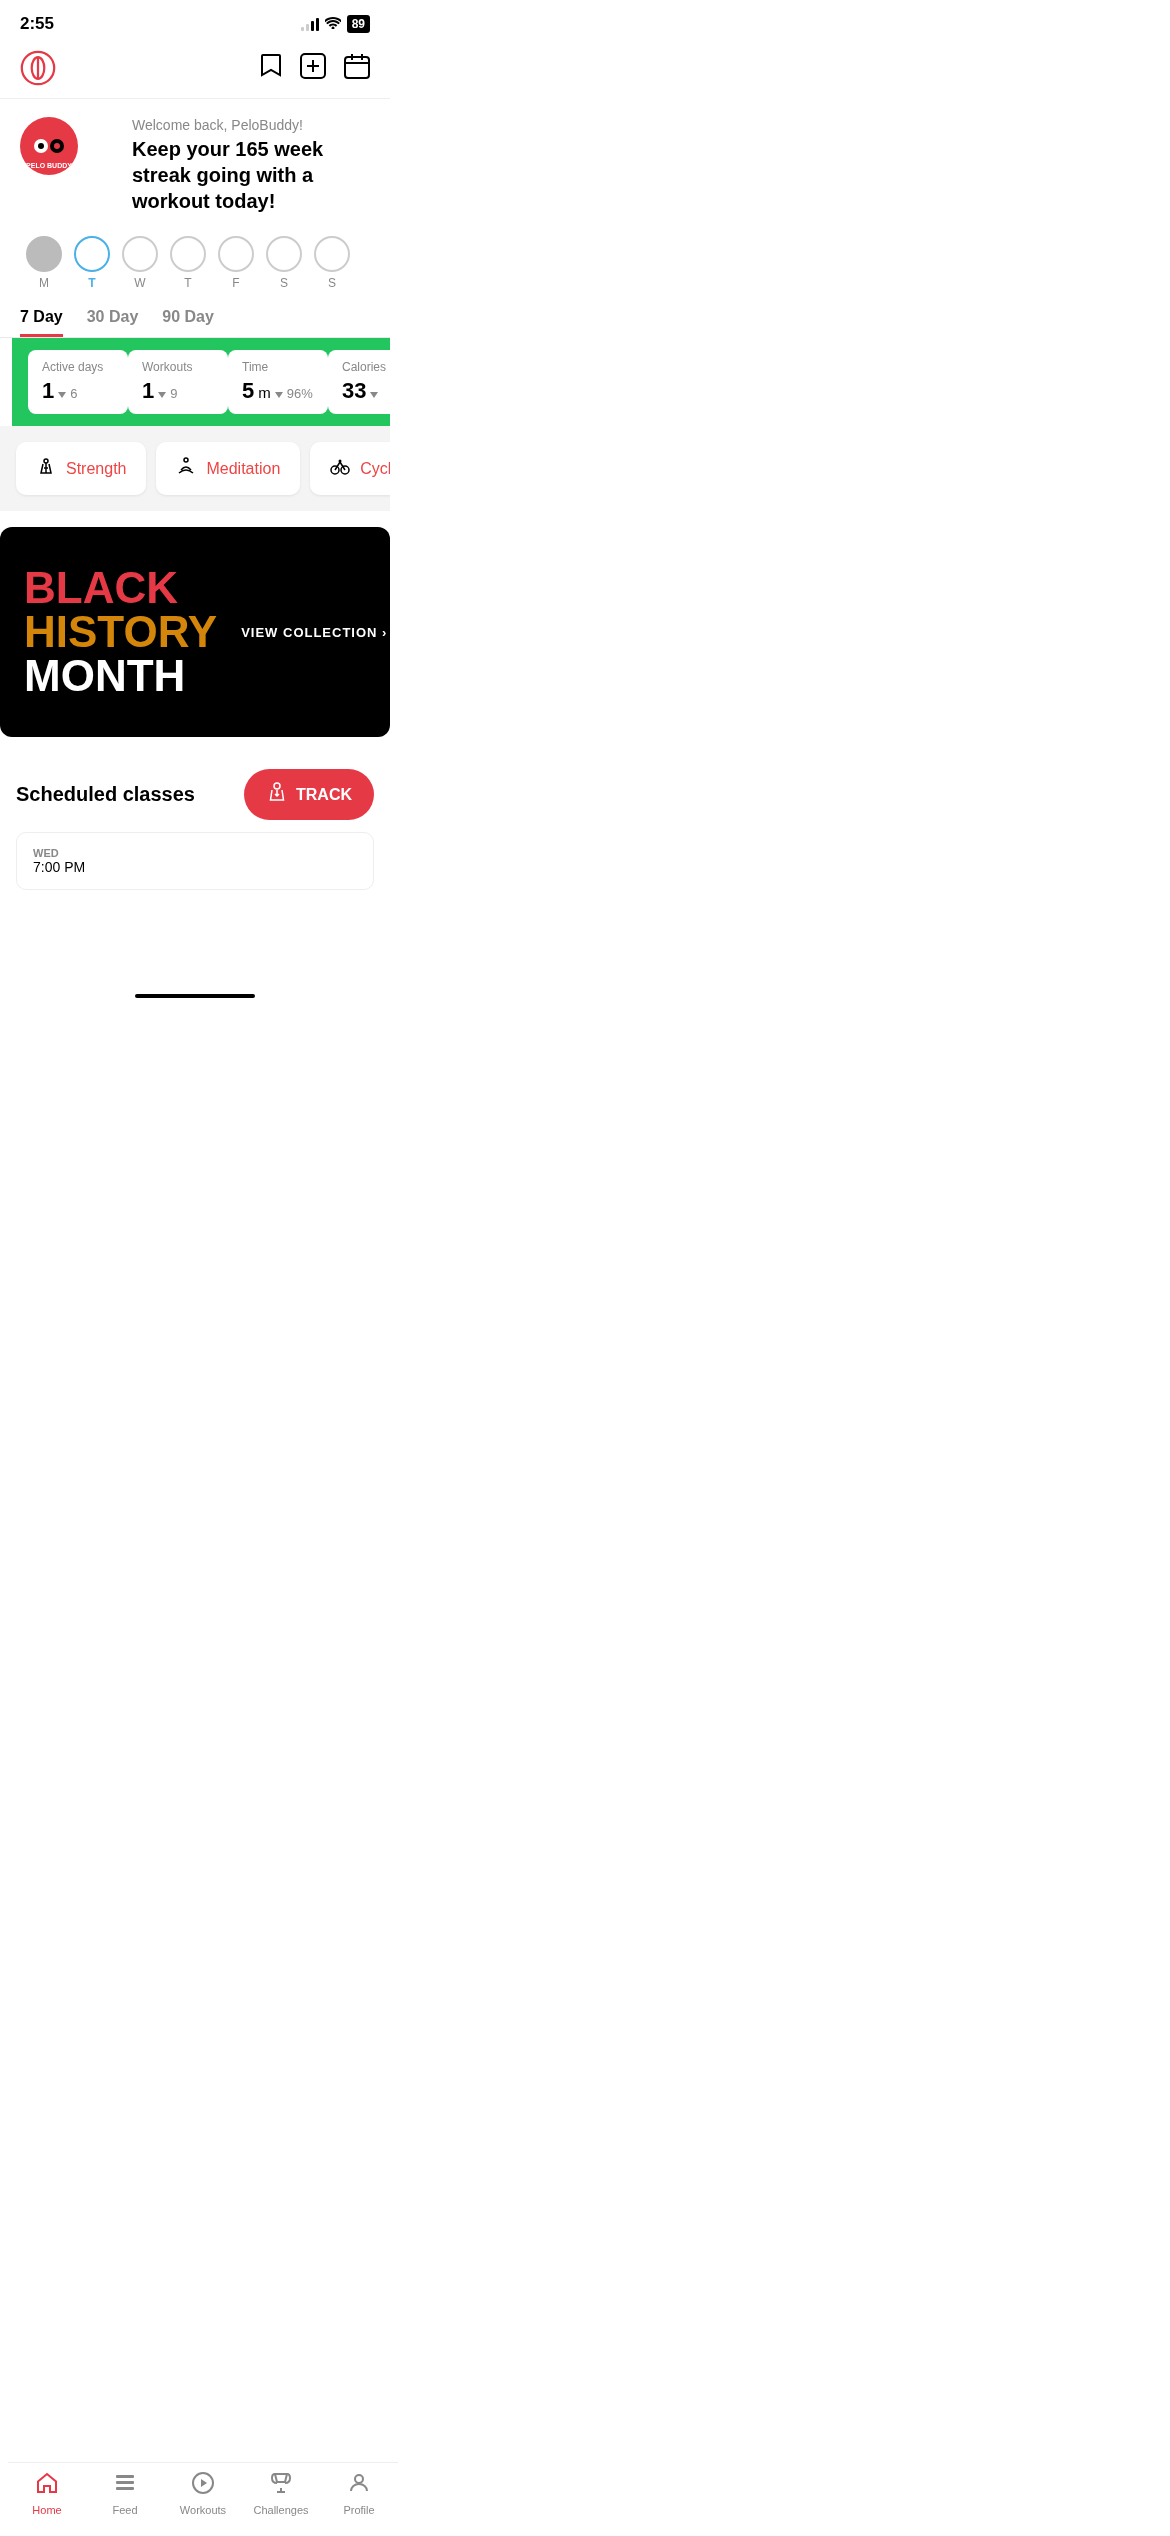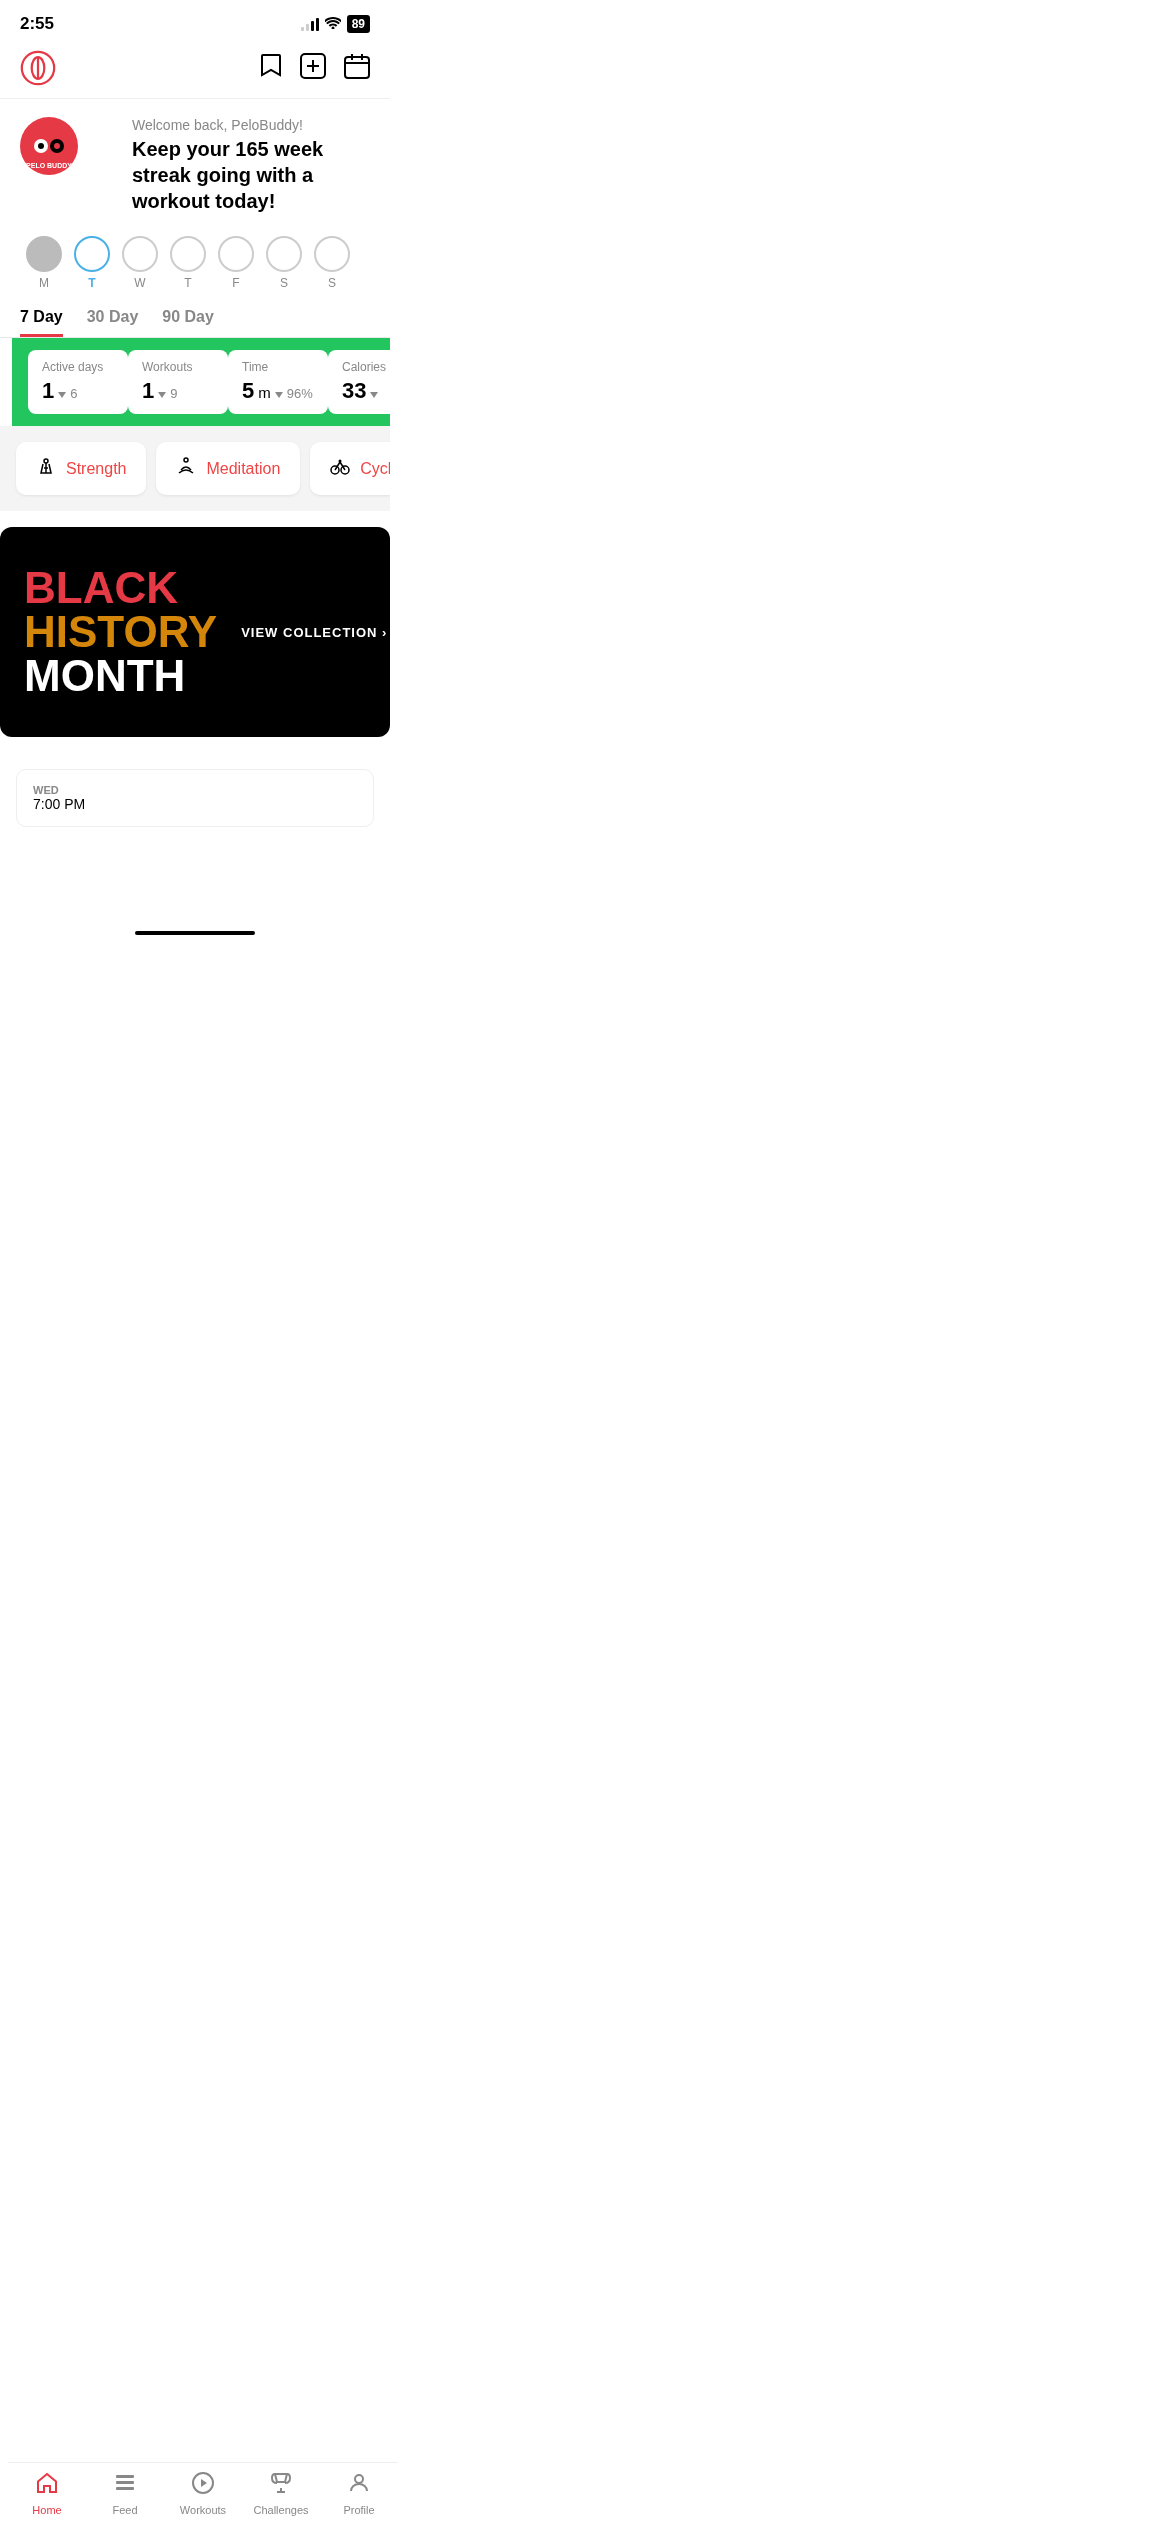--- a/index.html
+++ b/index.html
@@ -562,20 +562,33 @@
 <div class="bhm-banner">
   <div class="bhm-text-area">
     <div class="bhm-black">BLACK</div>
     <div class="bhm-history">HISTORY</div>
     <div class="bhm-month">MONTH</div>
   </div>
   <div class="bhm-cta">VIEW COLLECTION ›</div>
 </div>
 
 <div class="scheduled-section">
+  <div class="scheduled-header">
+    <span class="scheduled-title">Scheduled classes</span>
+    <button class="track-button">
+      <span class="track-icon">
+        <svg width="22" height="22" viewBox="0 0 22 22" fill="none">
+          <circle cx="11" cy="5" r="3" stroke="#fff" stroke-width="1.5"></circle>
+          <path d="M6 9l-1.5 10h13L16 9" stroke="#fff" stroke-width="1.5" fill="none"></path>
+          <path d="M11 9v6M9 13l2 2 2-2" stroke="#fff" stroke-width="1.5"></path>
+        </svg>
+      </span>
+      <span>TRACK</span>
+    </button>
+  </div>
   <div class="scheduled-class-card">
     <div class="class-time-col">
       <span class="class-day">WED</span>
       <span class="class-time">7:00 PM</span>
     </div>
   </div>
 </div>
 
 <div class="bottom-spacer"></div>
 

